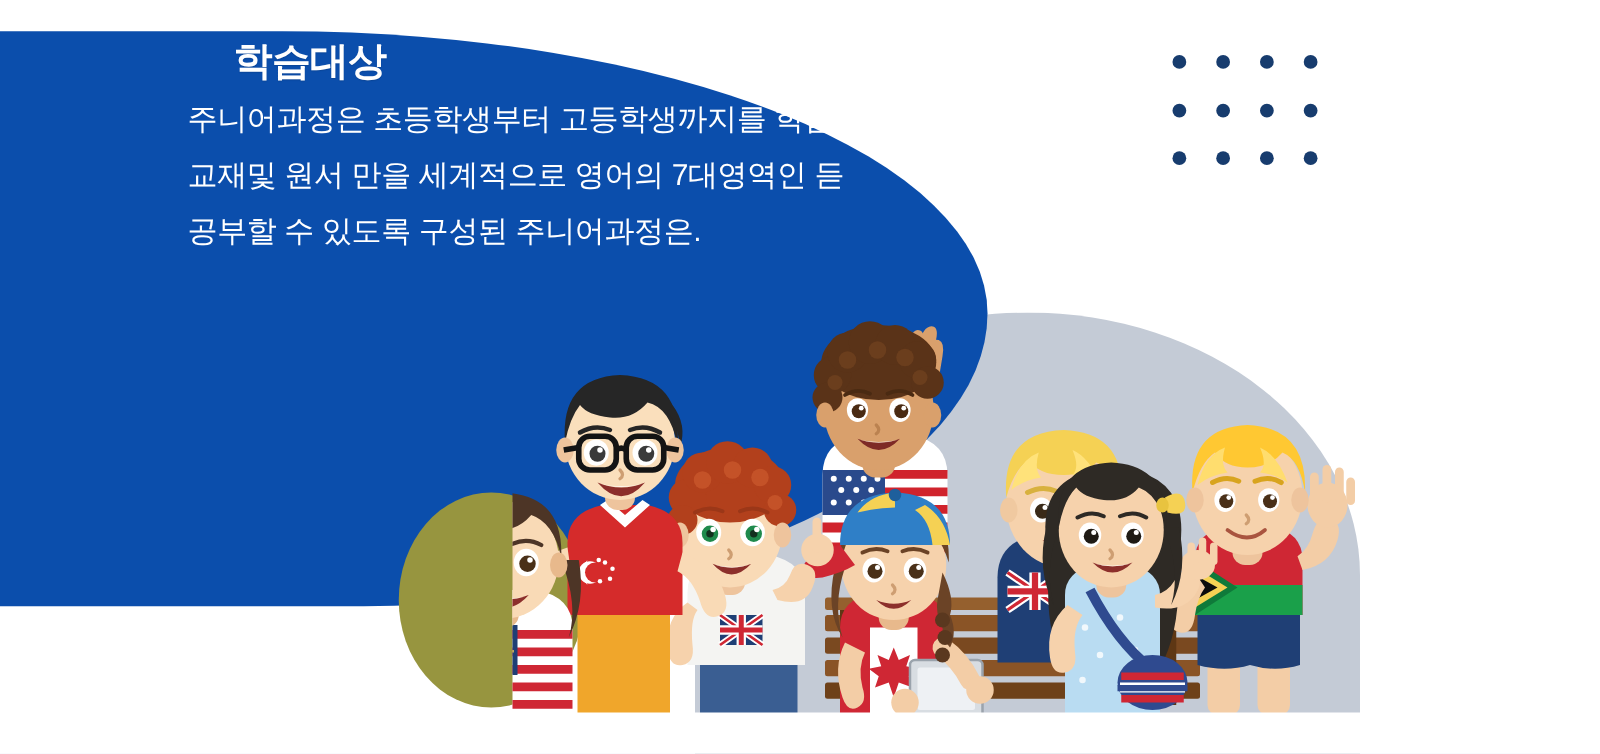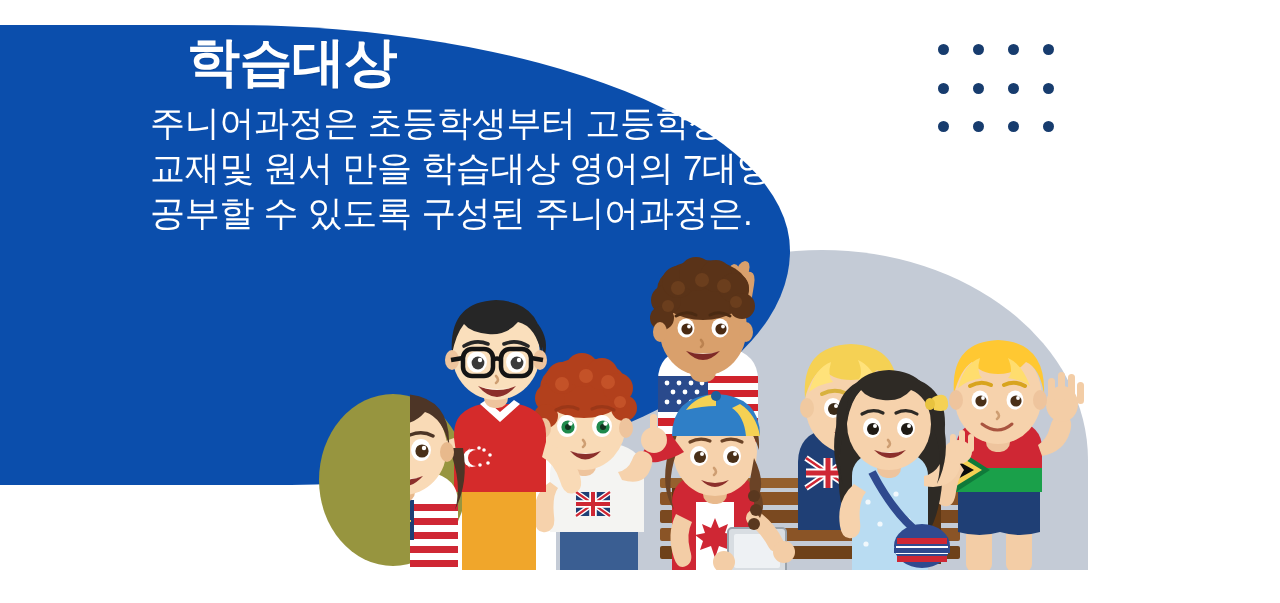--- a/index.html
+++ b/index.html
@@ -61,32 +61,32 @@
 
   
   .text-panel {
     position:absolute;
     left:150px; top:30px;
     width:620px;
     z-index:6;
   }
   .panel-title {
     color:#ffffff;
-    font-size:53px;
+    font-size:31px;
     font-weight:bold;
     letter-spacing:-0.5px;
     margin-left:37px;
     margin-bottom:6px;
     line-height:1.2;
     text-shadow:0 1px 1px rgba(0,0,0,0.12);
   }
   .panel-body { margin-top:4px; }
   .body-line {
     color:#ffffff;
-    font-size:35px;
+    font-size:24px;
     line-height:45px;
     letter-spacing:-0.3px;
     white-space:nowrap;
   }
 
   
   .illustration {
     position:absolute;
     left:410px; top:252px;
     width:680px; height:320px;
@@ -127,21 +127,21 @@
     <span class="dot"></span>
     <span class="dot"></span>
     <span class="dot"></span>
     <span class="dot"></span>
   </div>
 
   <div class="text-panel">
     <div class="panel-title">학습대상</div>
     <div class="panel-body">
       <div class="body-line">주니어과정은 초등학생부터 고등학생까지를 학습</div>
-      <div class="body-line">교재및 원서 만을 학습대상 영어의 7대영역인 듣</div>
+      <div class="body-line">교재및 원서 만을 세계적으로 영어의 7대영역인 듣</div>
       <div class="body-line">공부할 수 있도록 구성된 주니어과정은.</div>
     </div>
   </div>
 
   <div class="illustration">
     <svg viewBox="0 0 680 320" xmlns="http://www.w3.org/2000/svg">
       <defs>
         <clipPath id="benchClip">
             <rect x="0" y="0" width="680" height="320"></rect>
           </clipPath>

